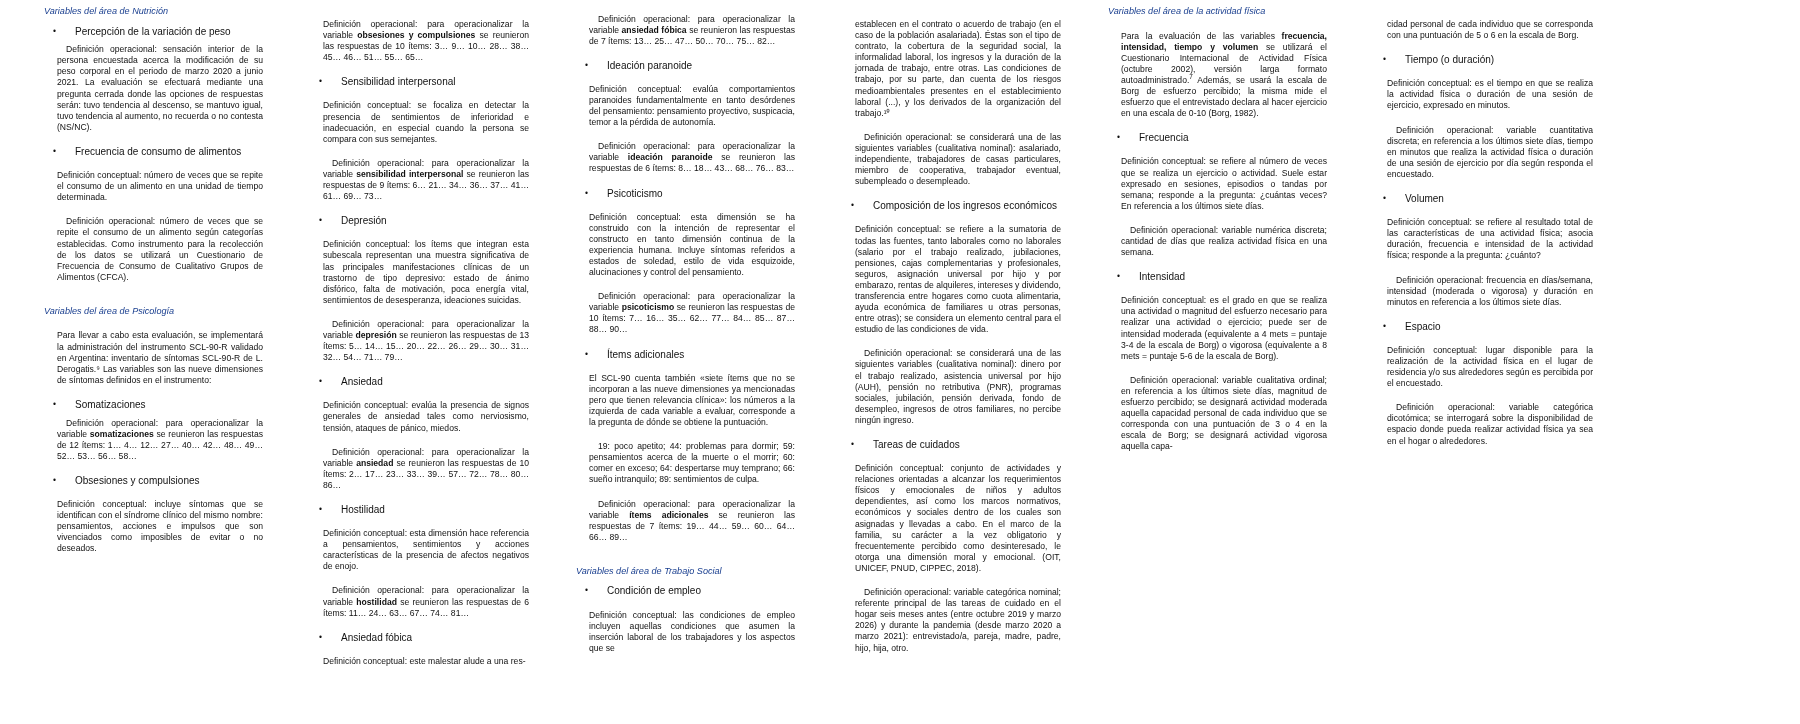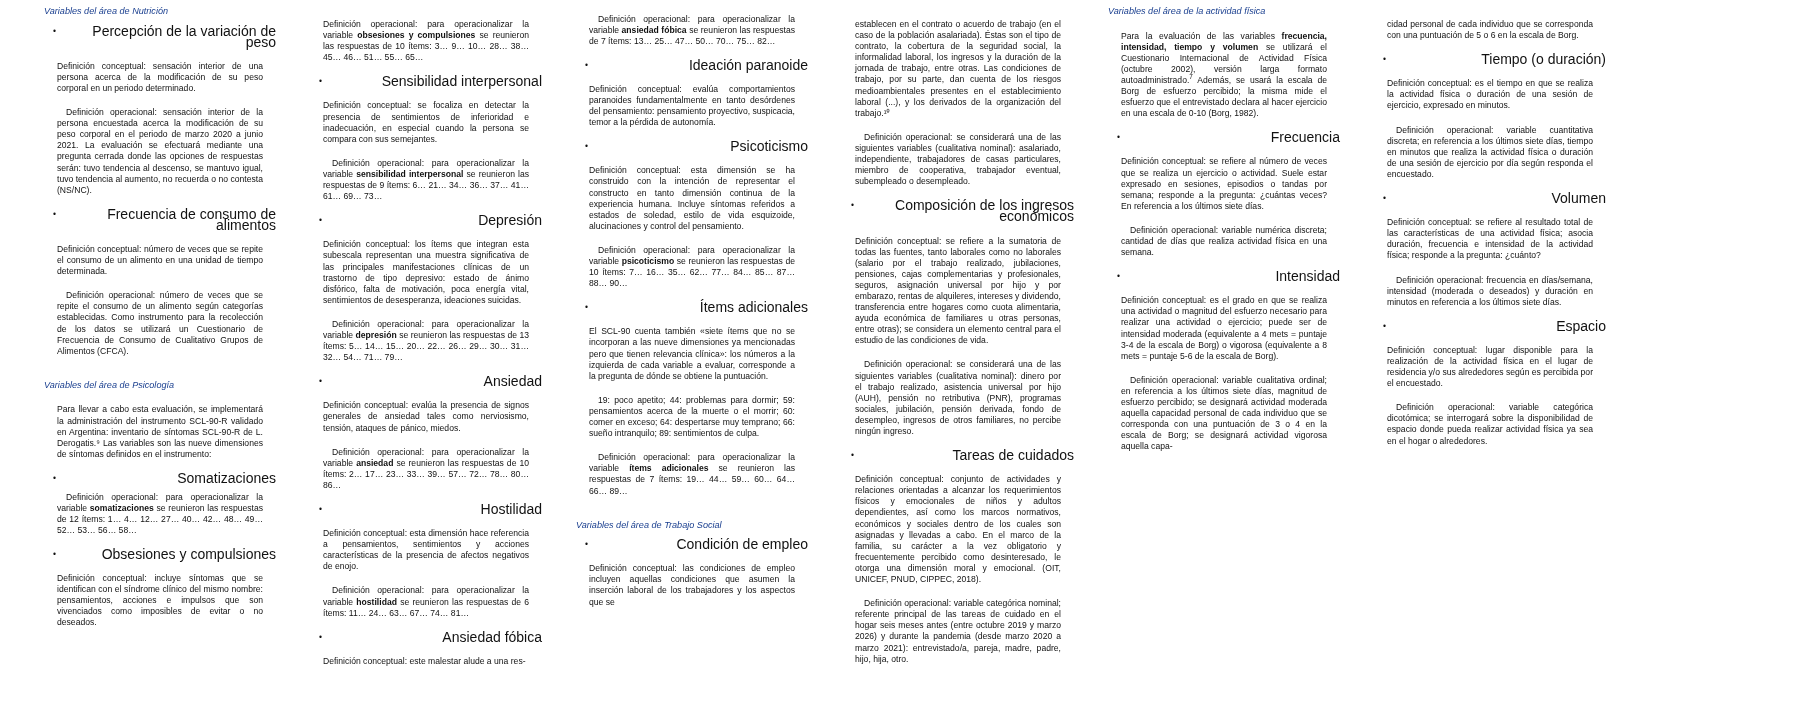--- a/index.html
+++ b/index.html
@@ -57,39 +57,38 @@
     margin: 8px 0 7px 0;
     padding-left: 9px;
   }
   .bullet .dot {
     flex: 0 0 10px;
     font-size: 8.6px;
     line-height: 11.1px;
   }
   .bullet .btext {
     flex: 1 1 auto;
-    font-size: 14px;
+    font-size: 10px;
     line-height: 11.1px;
-    text-align: right;
+    text-align: left;
     padding-left: 12px;
   }
   b { font-weight: bold; }
   sup { font-size: 6.4px; vertical-align: super; line-height: 0; }
 </style>
 </head>
 <body>
 
 <div class="page">
   <div class="col" id="c0">
       <p class="sec-head">Variables del área de Nutrición</p>
       <div class="bullet">
         <span class="dot">•</span>
         <span class="btext">Percepción de la variación de peso</span>
       </div>
-      <p class="">Definición conceptual: sensación interior de una persona acerca de la modificación de su peso corporal en un periodo determinado.</p>
       <p class="ind gap">Definición operacional: sensación interior de la persona encuestada acerca la modificación de su peso corporal en el periodo de marzo 2020 a junio 2021. La evaluación se efectuará mediante una pregunta cerrada donde las opciones de respuestas serán: tuvo tendencia al descenso, se mantuvo igual, tuvo tendencia al aumento, no recuerda o no contesta (NS/NC).</p>
       <div class="bullet">
         <span class="dot">•</span>
         <span class="btext">Frecuencia de consumo de alimentos</span>
       </div>
       <p class="">Definición conceptual: número de veces que se repite el consumo de un alimento en una unidad de tiempo determinada.</p>
       <p class="ind gap">Definición operacional: número de veces que se repite el consumo de un alimento según categorías establecidas. Como instrumento para la recolección de los datos se utilizará un Cuestionario de Frecuencia de Consumo de Cualitativo Grupos de Alimentos (CFCA).</p>
       <p class="sec-head spaced">Variables del área de Psicología</p>
       <p class="">Para llevar a cabo esta evaluación, se implementará la administración del instrumento SCL-90-R validado en Argentina: inventario de síntomas SCL-90-R de L. Derogatis.⁹ Las variables son las nueve dimensiones de síntomas definidos en el instrumento:</p>
       <div class="bullet">
@@ -135,20 +134,21 @@
       </div>
       <p class="">Definición conceptual: este malestar alude a una res-</p>
     </div>
   <div class="col" id="c2">
       <p class="ind gap">Definición operacional: para operacionalizar la variable <b>ansiedad fóbica</b> se reunieron las respuestas de 7 ítems: 13… 25… 47… 50… 70… 75… 82…</p>
       <div class="bullet">
         <span class="dot">•</span>
         <span class="btext">Ideación paranoide</span>
       </div>
       <p class="">Definición conceptual: evalúa comportamientos paranoides fundamentalmente en tanto desórdenes del pensamiento: pensamiento proyectivo, suspicacia, temor a la pérdida de autonomía.</p>
+      <p class="ind gap">Definición operacional: para operacionalizar la variable <b>ideación paranoide</b> se reunieron las respuestas de 6 ítems: 8… 18… 43… 68… 76… 83…</p>
       <div class="bullet">
         <span class="dot">•</span>
         <span class="btext">Psicoticismo</span>
       </div>
       <p class="">Definición conceptual: esta dimensión se ha construido con la intención de representar el constructo en tanto dimensión continua de la experiencia humana. Incluye síntomas referidos a estados de soledad, estilo de vida esquizoide, alucinaciones y control del pensamiento.</p>
       <p class="ind gap">Definición operacional: para operacionalizar la variable <b>psicoticismo</b> se reunieron las respuestas de 10 ítems: 7… 16… 35… 62… 77… 84… 85… 87… 88… 90…</p>
       <div class="bullet">
         <span class="dot">•</span>
         <span class="btext">Ítems adicionales</span>
       </div>
@@ -200,21 +200,21 @@
         <span class="dot">•</span>
         <span class="btext">Tiempo (o duración)</span>
       </div>
       <p class="">Definición conceptual: es el tiempo en que se realiza la actividad física o duración de una sesión de ejercicio, expresado en minutos.</p>
       <p class="ind gap">Definición operacional: variable cuantitativa discreta; en referencia a los últimos siete días, tiempo en minutos que realiza la actividad física o duración de una sesión de ejercicio por día según responda el encuestado.</p>
       <div class="bullet">
         <span class="dot">•</span>
         <span class="btext">Volumen</span>
       </div>
       <p class="">Definición conceptual: se refiere al resultado total de las características de una actividad física; asocia duración, frecuencia e intensidad de la actividad física; responde a la pregunta: ¿cuánto?</p>
-      <p class="ind gap">Definición operacional: frecuencia en días/semana, intensidad (moderada o deseados) y duración en minutos en referencia a los últimos siete días.</p>
+      <p class="ind gap">Definición operacional: frecuencia en días/semana, intensidad (moderada o vigorosa) y duración en minutos en referencia a los últimos siete días.</p>
       <div class="bullet">
         <span class="dot">•</span>
         <span class="btext">Espacio</span>
       </div>
       <p class="">Definición conceptual: lugar disponible para la realización de la actividad física en el lugar de residencia y/o sus alrededores según es percibida por el encuestado.</p>
       <p class="ind gap">Definición operacional: variable categórica dicotómica; se interrogará sobre la disponibilidad de espacio donde pueda realizar actividad física ya sea en el hogar o alrededores.</p>
     </div>
 </div>
 
 </body></html>

